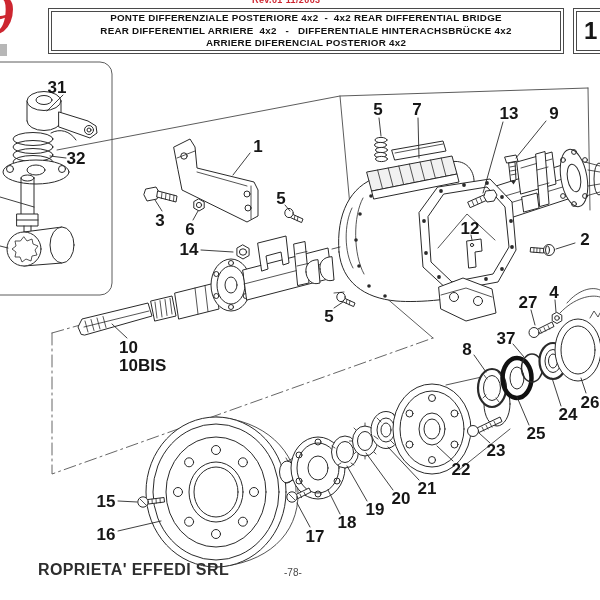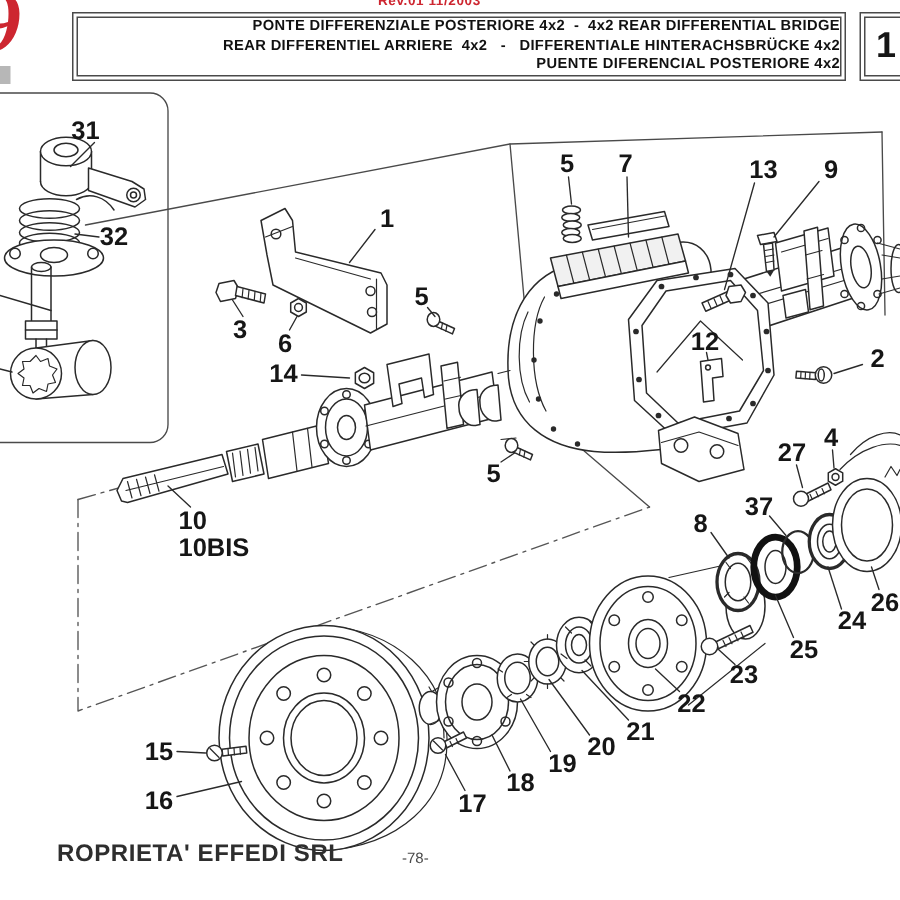--- a/index.html
+++ b/index.html
@@ -17,31 +17,31 @@
   .diagram-svg .frame{stroke:#4a4a4a;stroke-width:.9;}
   .diagram-svg .leader{stroke:#2a2a2a;stroke-width:.9;}
   .diagram-svg text.callout{font:700 17px "Liberation Sans",sans-serif;fill:#161616;stroke:none;}
   .rev-text{position:absolute;left:252px;top:-5px;width:110px;font:700 9px "Liberation Sans",sans-serif;
             letter-spacing:.4px;}
   .logo{position:absolute;left:-15px;top:-14px;font:800 italic 58px "Liberation Serif",serif;line-height:1;}
   .logo-mark{position:absolute;left:0;top:44px;width:7px;height:12px;background:#b7b7b7;}
   .title-box{position:absolute;left:48px;top:8px;width:516px;height:46px;border:1px solid #4a4a4a;
              padding:2px;box-sizing:border-box;background:#fff;}
   .title-inner{border:1px solid #4a4a4a;width:100%;height:100%;box-sizing:border-box;
-               display:flex;flex-direction:column;justify-content:center;align-items:flex-end;}
+               display:flex;flex-direction:column;justify-content:center;align-items:center;}
   .title-line{font:700 9.8px "Liberation Sans",sans-serif;letter-spacing:.25px;line-height:12.5px;
               white-space:pre;color:#111;}
   .num-box{position:absolute;left:573px;top:8px;width:40px;height:46px;border:1px solid #4a4a4a;
            padding:2px;box-sizing:border-box;background:#fff;}
   .num-inner{border:1px solid #4a4a4a;width:100%;height:100%;box-sizing:border-box;
              display:flex;align-items:center;}
   .num-inner span{font:700 24px "Liberation Sans",sans-serif;padding-left:7px;}
   .footer-left{position:absolute;left:1px;top:561px;font:700 16px "Liberation Sans",sans-serif;
                letter-spacing:.4px;color:#2e2e2e;padding-left:37px;}
-  .footer-page{position:absolute;left:268px;top:567px;font:400 10px "Liberation Sans",sans-serif;color:#4a4a4a;}
+  .footer-page{position:absolute;left:284px;top:567px;font:400 10px "Liberation Sans",sans-serif;color:#4a4a4a;}
 </style>
 </head>
 <body>
 
 <div class="page">
 
   <svg class="diagram-svg" width="600" height="600" viewBox="0 0 600 600">
 
     <g>
       <path class="frame" d="M57,150 L340,96 L588,88"></path>
@@ -437,21 +437,21 @@
   </svg>
 
   <div class="rev-text" style="color: rgb(205, 38, 48);">Rev.01 11/2003</div>
   <div class="logo" style="color: rgb(205, 38, 48);">9</div>
   <div class="logo-mark"></div>
 
   <div class="title-box">
     <div class="title-inner">
       <div class="title-line">PONTE DIFFERENZIALE POSTERIORE 4x2  -  4x2 REAR DIFFERENTIAL BRIDGE</div>
       <div class="title-line">REAR DIFFERENTIEL ARRIERE  4x2   -   DIFFERENTIALE HINTERACHSBRÜCKE 4x2</div>
-      <div class="title-line">PUENTE DIFERENCIAL POSTERIORE 4x2</div>
+      <div class="title-line">ARRIERE DIFERENCIAL POSTERIOR 4x2</div>
     </div>
   </div>
 
   <div class="num-box">
     <div class="num-inner">
       <span>1</span>
     </div>
   </div>
 
   <div class="footer-left">ROPRIETA' EFFEDI SRL</div>

